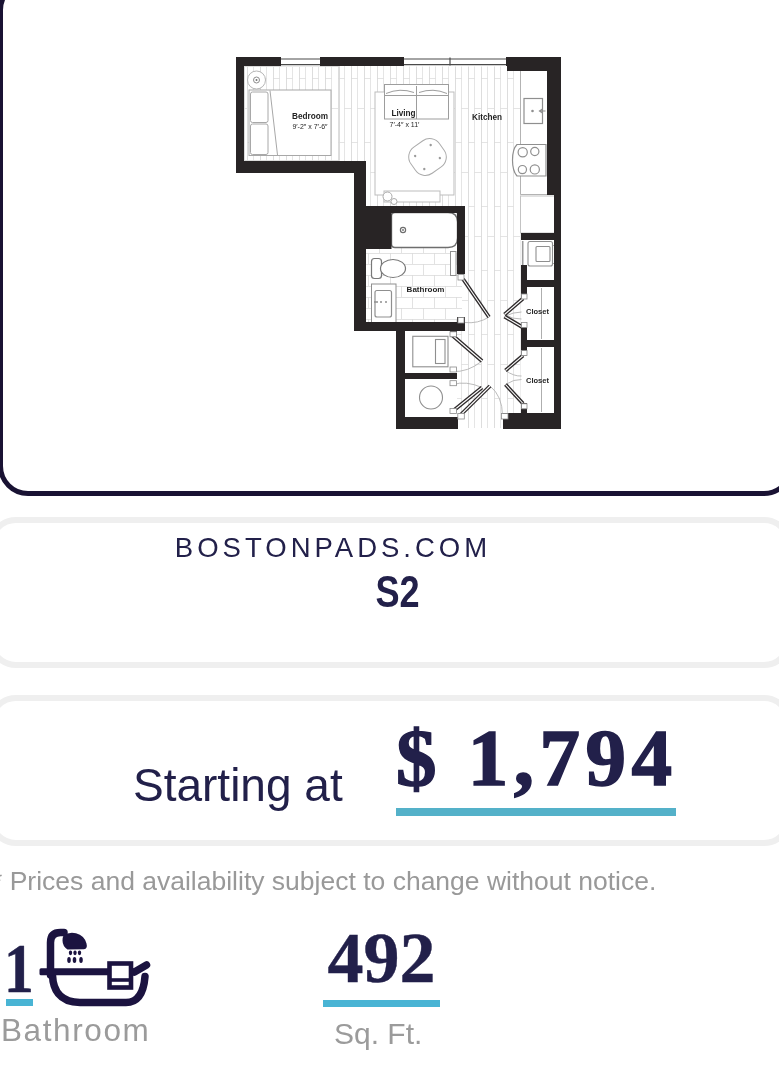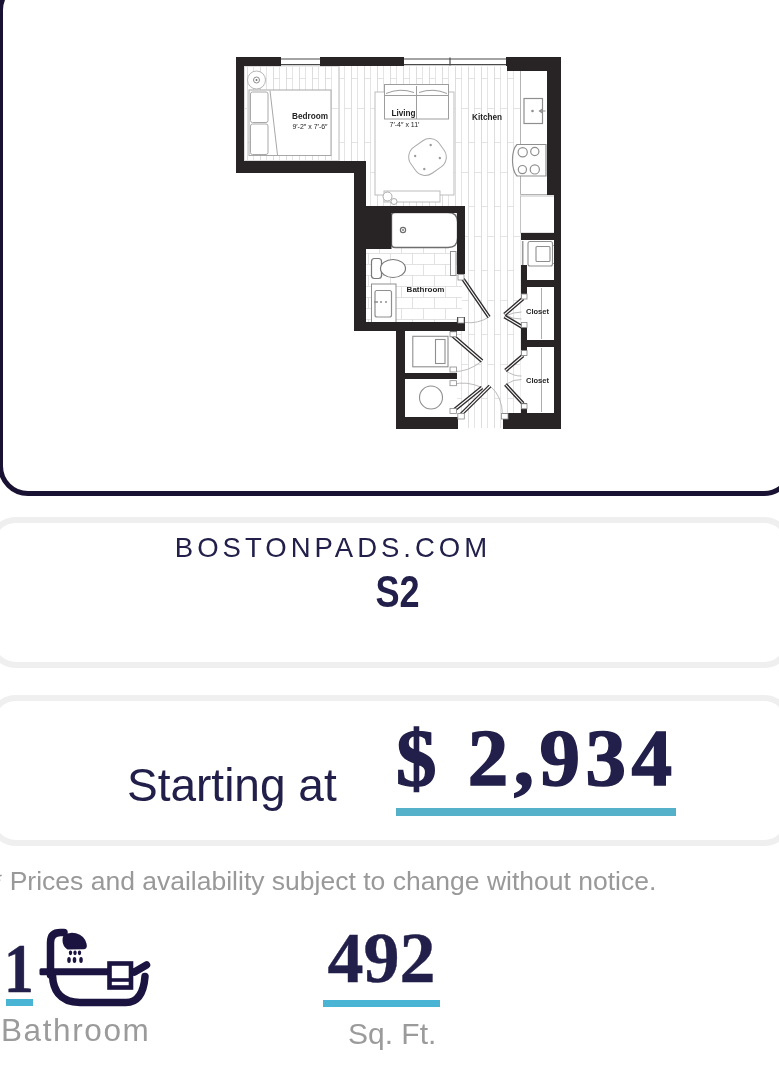--- a/index.html
+++ b/index.html
@@ -268,23 +268,23 @@
 </svg>
 
 <div class="abs" style="left:-12px;top:517px;width:792px;height:139px;border:6px solid #efefef;border-radius:28px;background:#fff;"></div>
 
 <div class="abs" style="left:0;top:532px;width:666px;text-align:center;font-size:27.5px;letter-spacing:4px;color:#22204a;">BOSTONPADS.COM</div>
 
 <div class="abs" style="left:8px;top:567px;width:779px;text-align:center;font-size:44px;font-weight:bold;color:#22204a;transform:scaleX(0.82);">S2</div>
 
 <div class="abs" style="left:-12px;top:695px;width:792px;height:139px;border:6px solid #efefef;border-radius:28px;background:#fff;"></div>
 
-<div class="abs" style="left:127px;top:758px;font-size:46px;color:#22204a;">Starting at</div>
-
-<div class="abs" style="left:396px;top:718px;font-size:81px;font-weight:bold;font-family:'Liberation Serif',serif;letter-spacing:5.5px;line-height:1;color:#22204a;-webkit-text-stroke:1.6px #22204a;">$ 2,934</div>
+<div class="abs" style="left:133px;top:758px;font-size:46px;color:#22204a;">Starting at</div>
+
+<div class="abs" style="left:396px;top:718px;font-size:81px;font-weight:bold;font-family:'Liberation Serif',serif;letter-spacing:5.5px;line-height:1;color:#22204a;-webkit-text-stroke:1.6px #22204a;">$ 1,794</div>
 
 <div class="abs" style="left:396px;top:808px;width:280px;height:8px;background:#54b1c9;"></div>
 
 <div class="abs" style="left:-8px;top:866px;font-size:26.5px;color:#999999;">* Prices and availability subject to change without notice.</div>
 
 <div class="abs" style="left:4px;top:934px;font-size:70px;transform:scaleX(0.85);transform-origin:left top;-webkit-text-stroke:0.5px #22204a;font-weight:bold;font-family:'Liberation Serif',serif;line-height:1;color:#22204a;">1</div>
 
 <div class="abs" style="left:6px;top:999px;width:27px;height:7px;background:#49b4d4;"></div>
 
 <svg class="abs" style="left:38px;top:925px;" width="117" height="87" viewBox="0 0 117 87">
@@ -306,13 +306,13 @@
   <rect x="71.5" y="38.5" width="21.5" height="24" fill="#fff" stroke="#1b1340" stroke-width="4.6"></rect>
   <line x1="71" y1="55" x2="93.5" y2="55" stroke="#1b1340" stroke-width="3.6"></line>
 </svg>
 
 <div class="abs" style="left:1px;top:1012px;font-size:31.5px;letter-spacing:1.6px;color:#9b9b9b;">Bathroom</div>
 
 <div class="abs" style="left:323px;top:922px;width:117px;text-align:center;font-size:72px;font-weight:bold;font-family:'Liberation Serif',serif;line-height:1;-webkit-text-stroke:0.4px #22204a;color:#22204a;">492</div>
 
 <div class="abs" style="left:323px;top:1000px;width:117px;height:7px;background:#49b4d4;"></div>
 
-<div class="abs" style="left:348px;top:1017px;font-size:30px;color:#9b9b9b;">Sq. Ft.</div>
+<div class="abs" style="left:334px;top:1017px;font-size:30px;color:#9b9b9b;">Sq. Ft.</div>
 
 </body></html>

